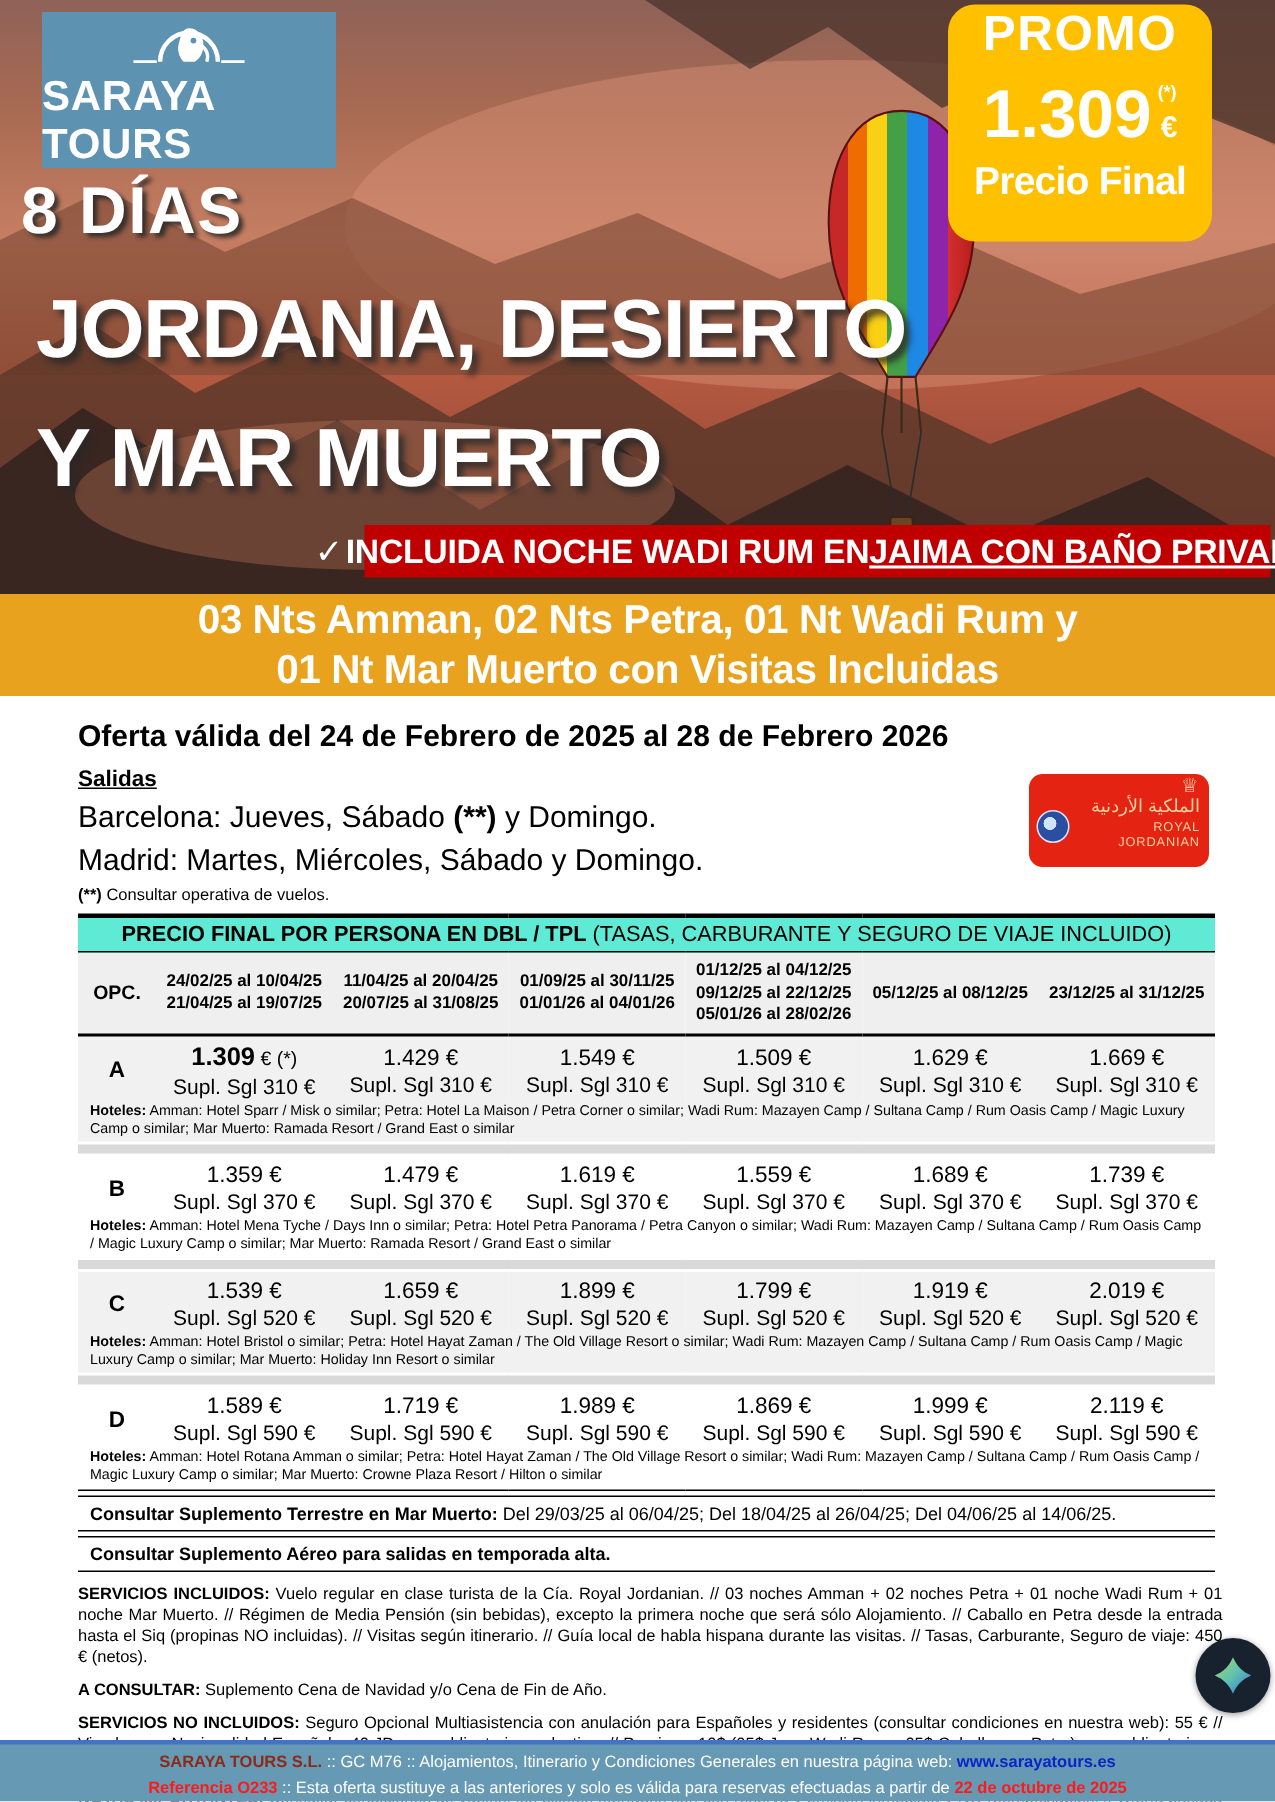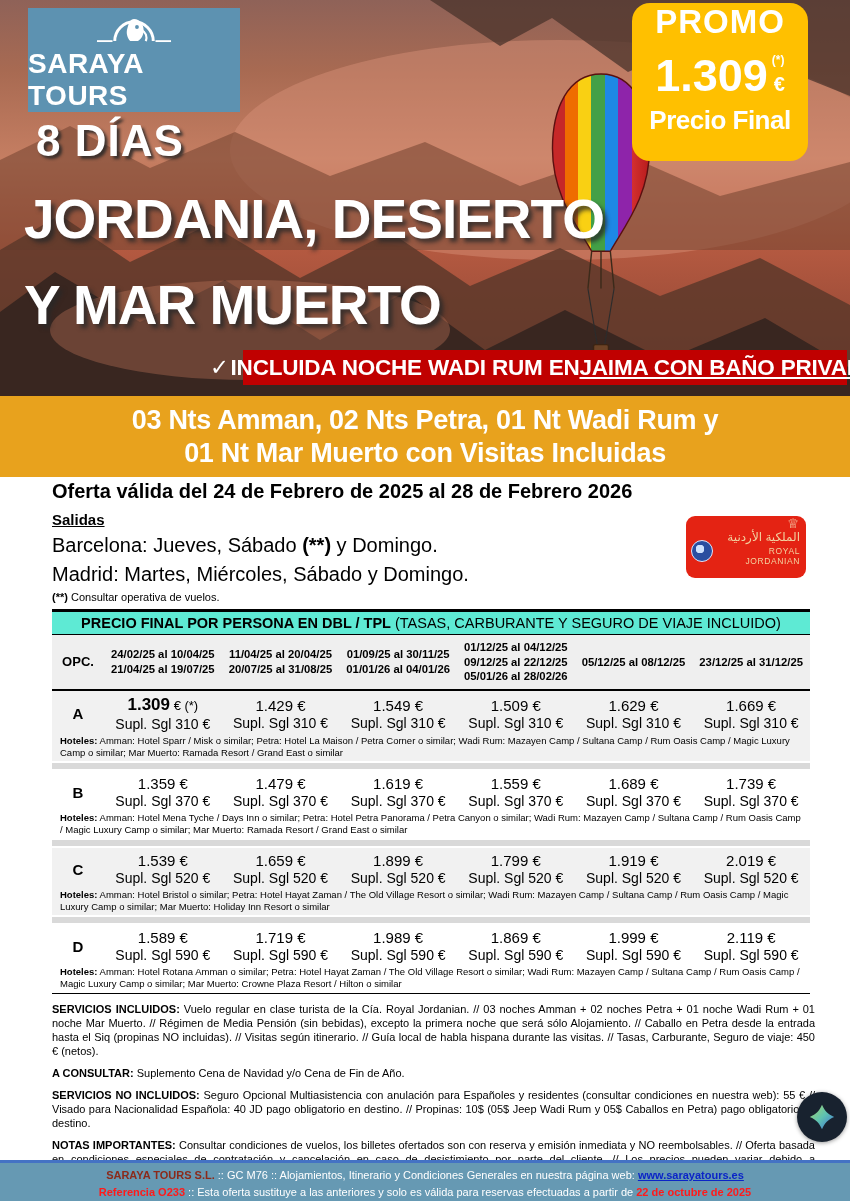--- a/index.html
+++ b/index.html
@@ -7,47 +7,47 @@
   body {
     width:850px; height:1201px; position:relative; overflow:hidden;
     background:#ffffff; font-family:"Liberation Sans","DejaVu Sans",sans-serif; color:#000;
   }
 
   
   .hero { position:absolute; left:0; top:0; width:850px; height:396px; overflow:hidden;
     background:linear-gradient(180deg,#8f6258 0%,#a86a52 18%,#c57e62 40%,#b55a41 62%,#9c4c38 82%,#7c3c2d 100%); }
   .hero svg.mtns { position:absolute; left:0; top:0; }
 
-  .logo-box { position:absolute; left:28px; top:8px; width:212px; height:104px;
+  .logo-box { position:absolute; left:28px; top:8px; width:196px; height:104px;
     background:#5D92B1; display:flex; flex-direction:column; align-items:center; justify-content:flex-start; padding-top:2px; z-index:3; }
   .logo-box .brand { color:#fff; font-weight:bold; font-size:28px; letter-spacing:.5px; margin-top:-2px; }
 
   .promo-box { position:absolute; right:42px; top:3px; width:176px; height:158px; background:#FFC000;
     border-radius:18px; color:#fff; text-align:center; padding-top:0; z-index:5; }
   .promo-box .plabel { font-size:33px; font-weight:bold; letter-spacing:1px; }
   .promo-price { margin-top:12px; line-height:1; }
   .promo-price .pp { font-size:45px; font-weight:bold; }
   .promo-price .cur { display:inline-block; position:relative; font-size:20px; font-weight:bold; margin-left:6px; }
   .promo-price .ast { position:absolute; top:-20px; left:-2px; font-size:12px; font-style:normal; font-weight:bold; }
   .promo-box .psub { font-size:26px; font-weight:bold; margin-top:7px; letter-spacing:-.5px; }
 
-  .days { position:absolute; left:36px; top:116px; color:#fff; font-weight:bold; font-size:44px;
+  .days { position:absolute; left:14px; top:116px; color:#fff; font-weight:bold; font-size:44px;
     text-shadow:3px 3px 3px rgba(40,40,40,.85); z-index:3; letter-spacing:1px; }
   .big-title { position:absolute; left:24px; top:176px; color:#fff; font-weight:bold; font-size:55px; line-height:1.57;
     text-shadow:4px 4px 4px rgba(40,40,40,.8); z-index:3; letter-spacing:-1px; white-space:nowrap; }
 
   .balloon { position:absolute; left:545px; top:62px; z-index:2; }
 
   .ribbon { position:absolute; left:243px; right:3px; top:350px; height:35px; background:#C00000; z-index:4;
     display:flex; align-items:center; justify-content:center; color:#fff; font-weight:bold; font-size:22.5px; letter-spacing:-.2px; white-space:nowrap; }
   .ribbon .und { text-decoration:underline; }
   .ribbon .chk { font-weight:normal; margin-right:2px; }
 
   
-  .band { position:absolute; left:0; top:396px; width:850px; height:81px; background:#E8A21D; color:#fff;
+  .band { position:absolute; left:0; top:396px; width:850px; height:68px; background:#E8A21D; color:#fff;
     display:flex; flex-direction:column; align-items:center; justify-content:center; font-weight:bold; font-size:27px; line-height:1.22; letter-spacing:-.3px; }
 
   
   .content { position:absolute; left:0; top:468px; width:850px; padding:8px 40px 0 47px; }
 
   .validity { font-weight:bold; font-size:20px; margin:4px 0 0 5px; }
   .salidas { font-weight:bold; font-size:15px; text-decoration:underline; margin:8px 0 0 5px; }
   .dep { font-size:20px; margin:6px 0 0 5px; }
   .footnote { font-size:11px; margin:5px 0 6px 5px; }
   .footnote b { font-size:11px; }
@@ -91,21 +91,21 @@
 
   
   .assistant { position:absolute; left:797px; top:1092px; width:50px; height:50px; border-radius:50%;
     background:#18222f; display:flex; align-items:center; justify-content:center; cursor:pointer; z-index:9;
     box-shadow:0 1px 4px rgba(0,0,0,.4); }
 
   
   .footer { position:absolute; left:0; bottom:0; width:850px; height:41px; background:#6699B3;
     border-top:3px solid #4472C4; color:#fff; text-align:center; font-size:11px; padding-top:4px; line-height:1.5; }
   .footer .company { color:#8B2A1A; font-weight:bold; }
-  .footer .weblink { color:#0B24C7; font-weight:bold; text-decoration:underline; cursor:pointer; }
+  .footer .weblink { color:#0B24C7; font-weight:bold; cursor:pointer; }
   .footer .redtxt { color:#FF1A1A; font-weight:bold; }
 </style>
 </head>
 <body>
 
 <div class="hero">
   <svg class="mtns" width="850" height="396" viewBox="0 0 850 396">
     <ellipse cx="560" cy="150" rx="330" ry="110" fill="#d9927a" opacity="0.45"></ellipse>
     <polygon points="430,0 500,46 552,18 628,72 706,38 850,96 850,0" fill="#4a332b" opacity="0.75"></polygon>
     <polygon points="0,160 70,126 150,168 235,132 330,176 425,142 520,186 620,152 720,196 850,162 850,250 0,250" fill="#7a4733" opacity="0.6"></polygon>
@@ -360,20 +360,24 @@
             <div class="pmain">2.119 €</div>
             <div class="suppl">Supl. Sgl 590 €</div>
           </td>
         </tr>
         <tr class="hotels-row">
           <td colspan="7"><b>Hoteles:</b> Amman: Hotel Rotana Amman o similar; Petra: Hotel Hayat Zaman / The Old Village Resort o similar; Wadi Rum: Mazayen Camp / Sultana Camp / Rum Oasis Camp / Magic Luxury Camp o similar; Mar Muerto: Crowne Plaza Resort / Hilton o similar</td>
         </tr>
       </tbody>
   </table>
 
+  <div class="bars" id="bars">
+      <div class="bar"><b>Consultar Suplemento Terrestre en Mar Muerto:</b> Del 29/03/25 al 06/04/25; Del 18/04/25 al 26/04/25; Del 04/06/25 al 14/06/25.</div>
+      <div class="bar"><b>Consultar Suplemento Aéreo para salidas en temporada alta.</b></div>
+    </div>
 
   <div class="secs" id="secs">
       <p class="sec"><b>SERVICIOS INCLUIDOS:</b> Vuelo regular en clase turista de la Cía. Royal Jordanian. // 03 noches Amman + 02 noches Petra + 01 noche Wadi Rum + 01  noche Mar Muerto. // Régimen de Media Pensión (sin bebidas), excepto la primera noche que será sólo Alojamiento. // Caballo en Petra desde la entrada hasta el Siq (propinas NO incluidas). // Visitas según itinerario. // Guía local de habla hispana durante las visitas. // Tasas, Carburante, Seguro de viaje: 450 € (netos).</p>
       <p class="sec"><b>A CONSULTAR:</b> Suplemento Cena de Navidad y/o Cena de Fin de Año.</p>
       <p class="sec"><b>SERVICIOS NO INCLUIDOS:</b> Seguro Opcional Multiasistencia con anulación para Españoles y residentes (consultar condiciones en nuestra web): 55 € // Visado para Nacionalidad Española: 40 JD pago obligatorio en destino. // Propinas: 10$ (05$ Jeep Wadi Rum y 05$ Caballos en Petra) pago obligatorio en destino.</p>
       <p class="sec"><b>NOTAS IMPORTANTES:</b> Consultar condiciones de vuelos, los billetes ofertados son con reserva y emisión inmediata y NO reembolsables. // Oferta basada en condiciones especiales de contratación y cancelación en caso de desistimiento por parte del cliente. // Los precios pueden variar debido a modificaciones de tarifas, tasas, carburantes y/o cambio de divisa.</p>
     </div>
 </div>
 
 <div class="assistant">

